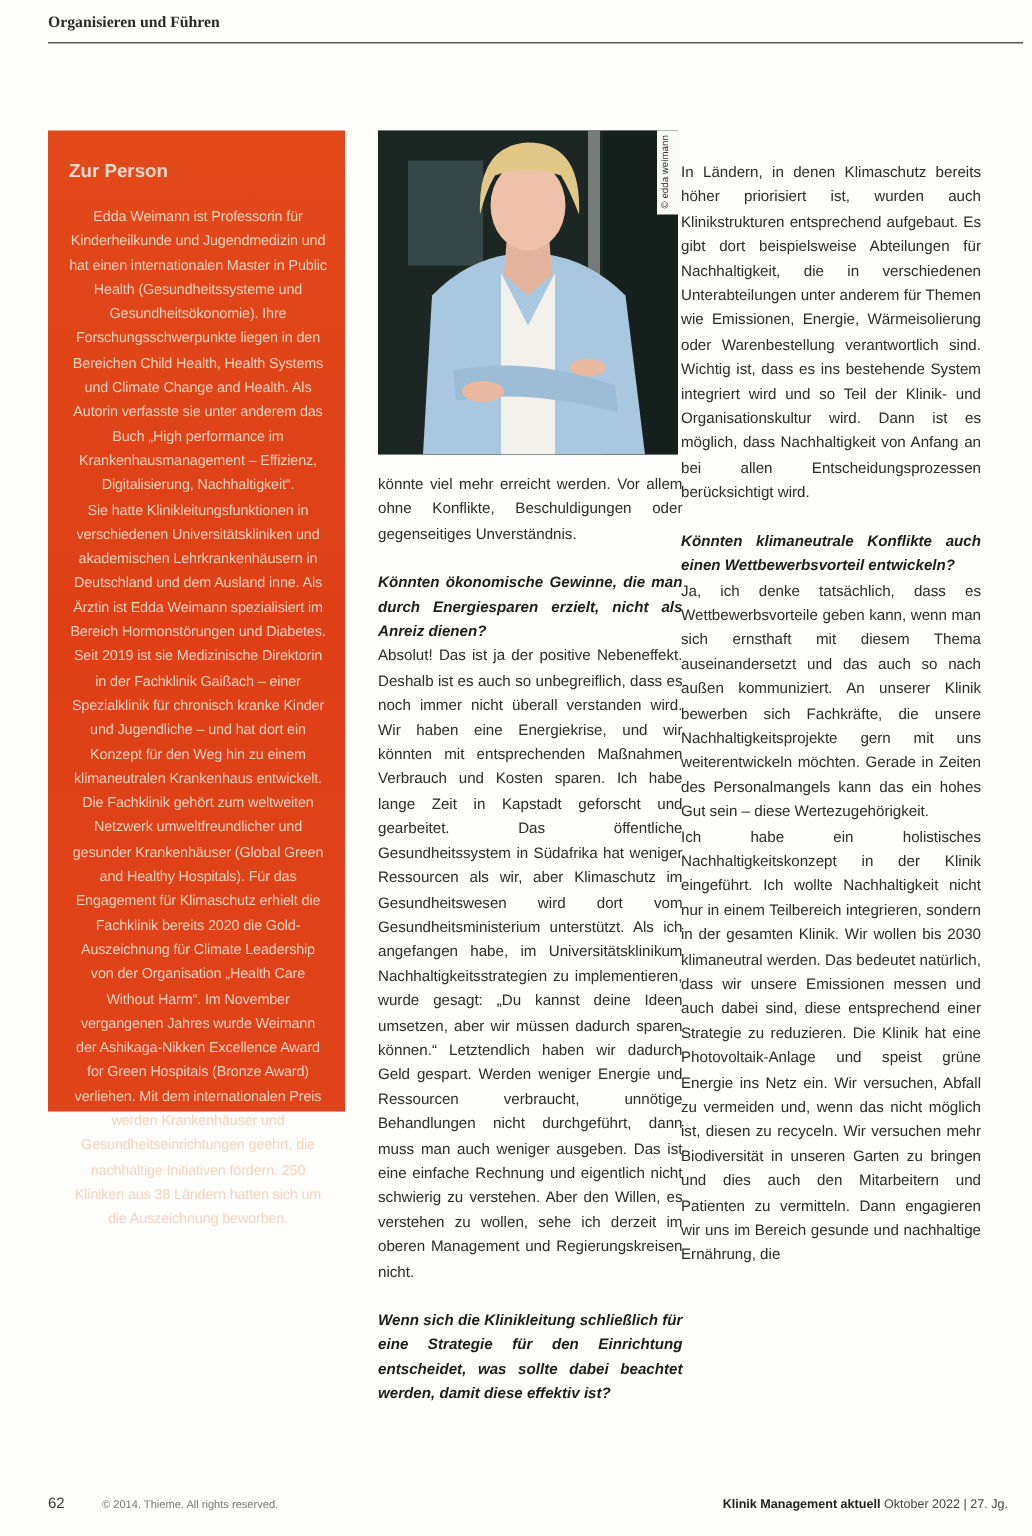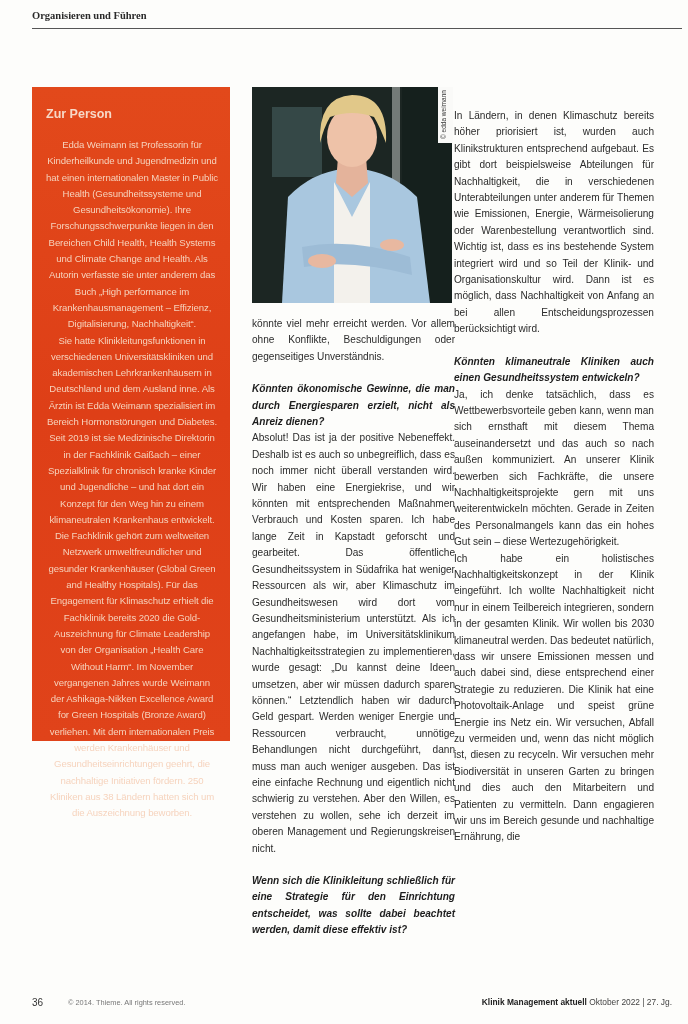--- a/index.html
+++ b/index.html
@@ -111,23 +111,23 @@
 
 <section class="col col-mid">
   <p>könnte viel mehr erreicht werden. Vor allem ohne Konflikte, Beschuldigungen oder gegenseitiges Unverständnis.</p>
   <p class="q">Könnten ökonomische Gewinne, die man durch Energiesparen erzielt, nicht als Anreiz dienen?</p>
   <p>Absolut! Das ist ja der positive Nebeneffekt. Deshalb ist es auch so unbegreiflich, dass es noch immer nicht überall verstanden wird. Wir haben eine Energiekrise, und wir könnten mit entsprechenden Maßnahmen Verbrauch und Kosten sparen. Ich habe lange Zeit in Kapstadt geforscht und gearbeitet. Das öffentliche Gesundheitssystem in Südafrika hat weniger Ressourcen als wir, aber Klimaschutz im Gesundheitswesen wird dort vom Gesundheitsministerium unterstützt. Als ich angefangen habe, im Universitätsklinikum Nachhaltigkeitsstrategien zu implementieren, wurde gesagt: „Du kannst deine Ideen umsetzen, aber wir müssen dadurch sparen können.“ Letztendlich haben wir dadurch Geld gespart. Werden weniger Energie und Ressourcen verbraucht, unnötige Behandlungen nicht durchgeführt, dann muss man auch weniger ausgeben. Das ist eine einfache Rechnung und eigentlich nicht schwierig zu verstehen. Aber den Willen, es verstehen zu wollen, sehe ich derzeit im oberen Management und Regierungskreisen nicht.</p>
   <p class="q">Wenn sich die Klinikleitung schließlich für eine Strategie für den Einrichtung entscheidet, was sollte dabei beachtet werden, damit diese effektiv ist?</p>
 </section>
 
 <section class="col col-right">
   <p>In Ländern, in denen Klimaschutz bereits höher priorisiert ist, wurden auch Klinikstrukturen entsprechend aufgebaut. Es gibt dort beispielsweise Abteilungen für Nachhaltigkeit, die in verschiedenen Unterabteilungen unter anderem für Themen wie Emissionen, Energie, Wärmeisolierung oder Warenbestellung verantwortlich sind. Wichtig ist, dass es ins bestehende System integriert wird und so Teil der Klinik- und Organisationskultur wird. Dann ist es möglich, dass Nachhaltigkeit von Anfang an bei allen Entscheidungsprozessen berücksichtigt wird.</p>
-  <p class="q">Könnten klimaneutrale Kliniken auch einen Gesundheitssystem entwickeln?</p>
+  <p class="q">Könnten klimaneutrale Konflikte auch einen Wettbewerbsvorteil entwickeln?</p>
   <p>Ja, ich denke tatsächlich, dass es Wettbewerbsvorteile geben kann, wenn man sich ernsthaft mit diesem Thema auseinandersetzt und das auch so nach außen kommuniziert. An unserer Klinik bewerben sich Fachkräfte, die unsere Nachhaltigkeitsprojekte gern mit uns weiterentwickeln möchten. Gerade in Zeiten des Personalmangels kann das ein hohes Gut sein – diese Wertezugehörigkeit.</p>
   <p>Ich habe ein holistisches Nachhaltigkeitskonzept in der Klinik eingeführt. Ich wollte Nachhaltigkeit nicht nur in einem Teilbereich integrieren, sondern in der gesamten Klinik. Wir wollen bis 2030 klimaneutral werden. Das bedeutet natürlich, dass wir unsere Emissionen messen und auch dabei sind, diese entsprechend einer Strategie zu reduzieren. Die Klinik hat eine Photovoltaik-Anlage und speist grüne Energie ins Netz ein. Wir versuchen, Abfall zu vermeiden und, wenn das nicht möglich ist, diesen zu recyceln. Wir versuchen mehr Biodiversität in unseren Garten zu bringen und dies auch den Mitarbeitern und Patienten zu vermitteln. Dann engagieren wir uns im Bereich gesunde und nachhaltige Ernährung, die</p>
 </section>
 
-<div class="footer-page">36</div>
+<div class="footer-page">62</div>
 <div class="footer-copy">© 2014. Thieme. All rights reserved.</div>
 <div class="footer-journal">
   <b>Klinik Management aktuell</b>
   <span>Oktober 2022 | 27. Jg.</span>
 </div>
 
 </body></html>

